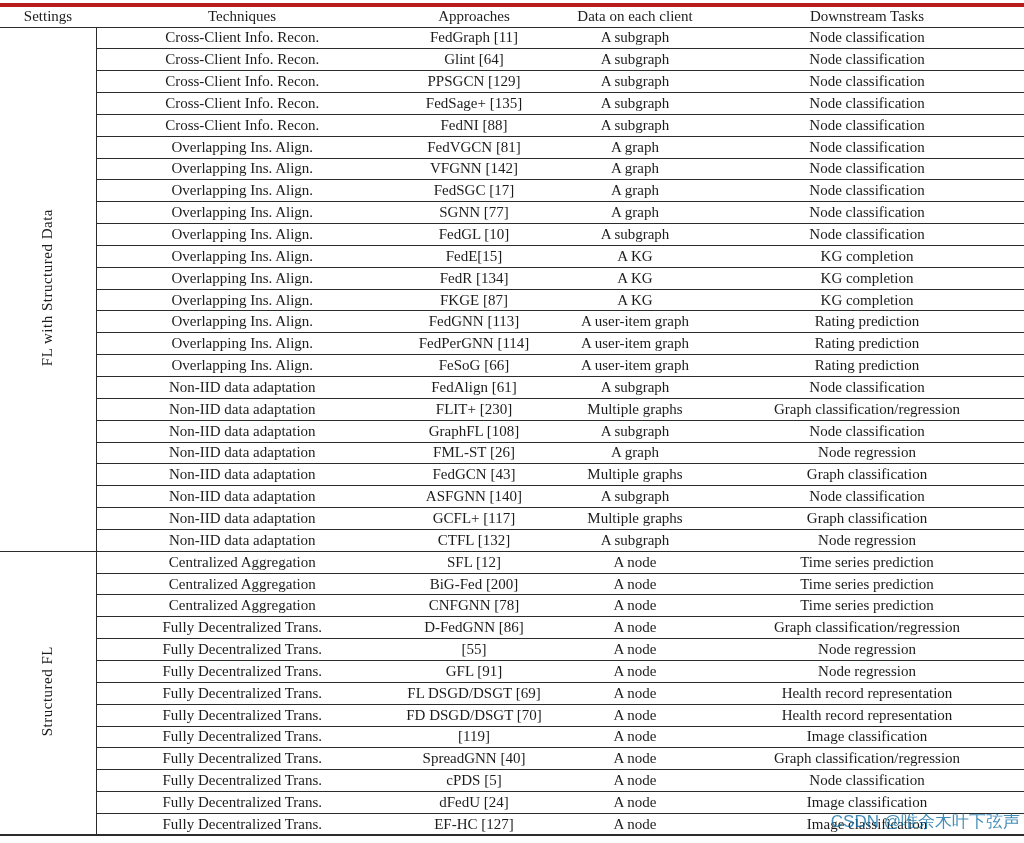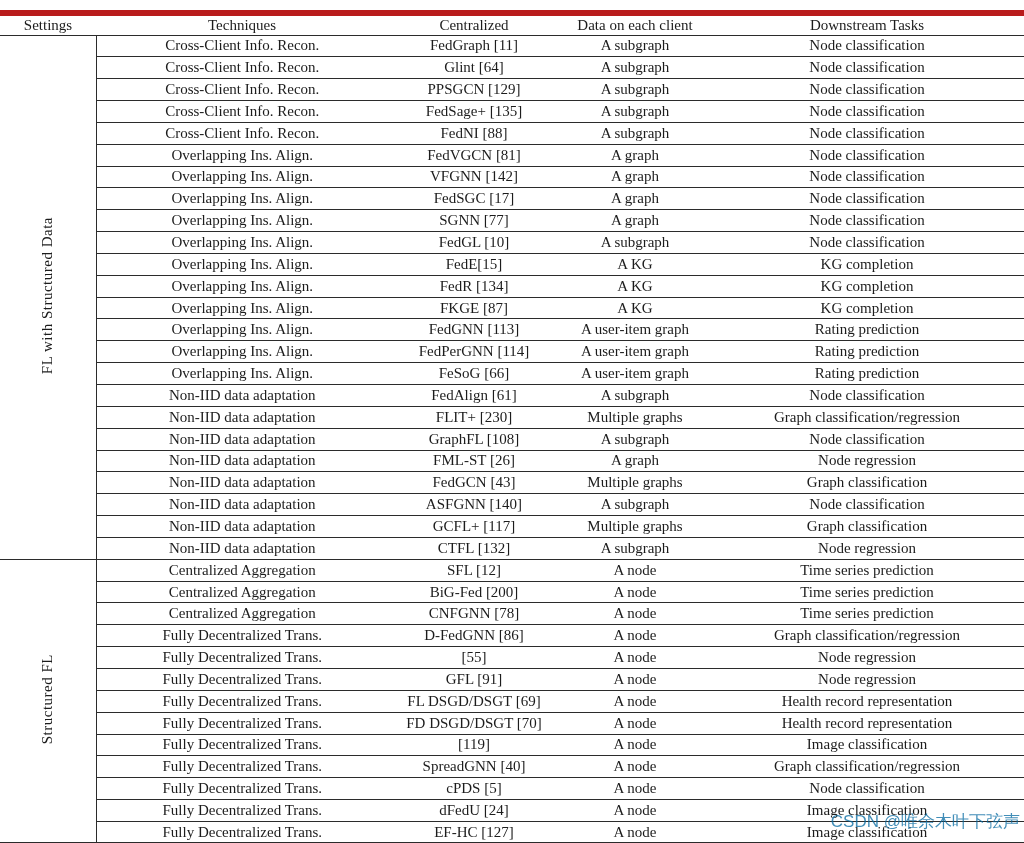--- a/index.html
+++ b/index.html
@@ -13,22 +13,22 @@
     height: 843px;
     background: #ffffff;
     overflow: hidden;
     font-family: "Liberation Serif", "DejaVu Serif", serif;
     color: #1c1c1c;
   }
   table.survey-table {
     border-collapse: collapse;
     table-layout: fixed;
     width: 1024px;
-    margin-top: 10px;
-    border-top: 6px solid #b91c1c;
+    margin-top: 3px;
+    border-top: 4px solid #b91c1c;
     border-bottom: 2px solid #2b2b2b;
   }
   table.survey-table th,
   table.survey-table td {
     padding: 0 2px;
     text-align: center;
     vertical-align: middle;
     font-size: 15px;
     line-height: 1.0;
     overflow: hidden;
@@ -78,21 +78,21 @@
       <col style="width:96px">
       <col style="width:292px">
       <col style="width:172px">
       <col style="width:150px">
       <col style="width:314px">
     </colgroup>
     <thead>
       <tr>
         <th>Settings</th>
         <th>Techniques</th>
-        <th>Centralized</th>
+        <th>Approaches</th>
         <th>Data on each client</th>
         <th>Downstream Tasks</th>
       </tr>
     </thead>
     <tbody id="table-body">
         <tr>
       <td class="settings-cell" rowspan="24"><span class="rotated">FL with Structured Data</span></td>
           <td class="data-cell">Cross-Client Info. Recon.</td>
       <td class="data-cell">FedGraph [11]</td>
       <td class="data-cell">A subgraph</td>

